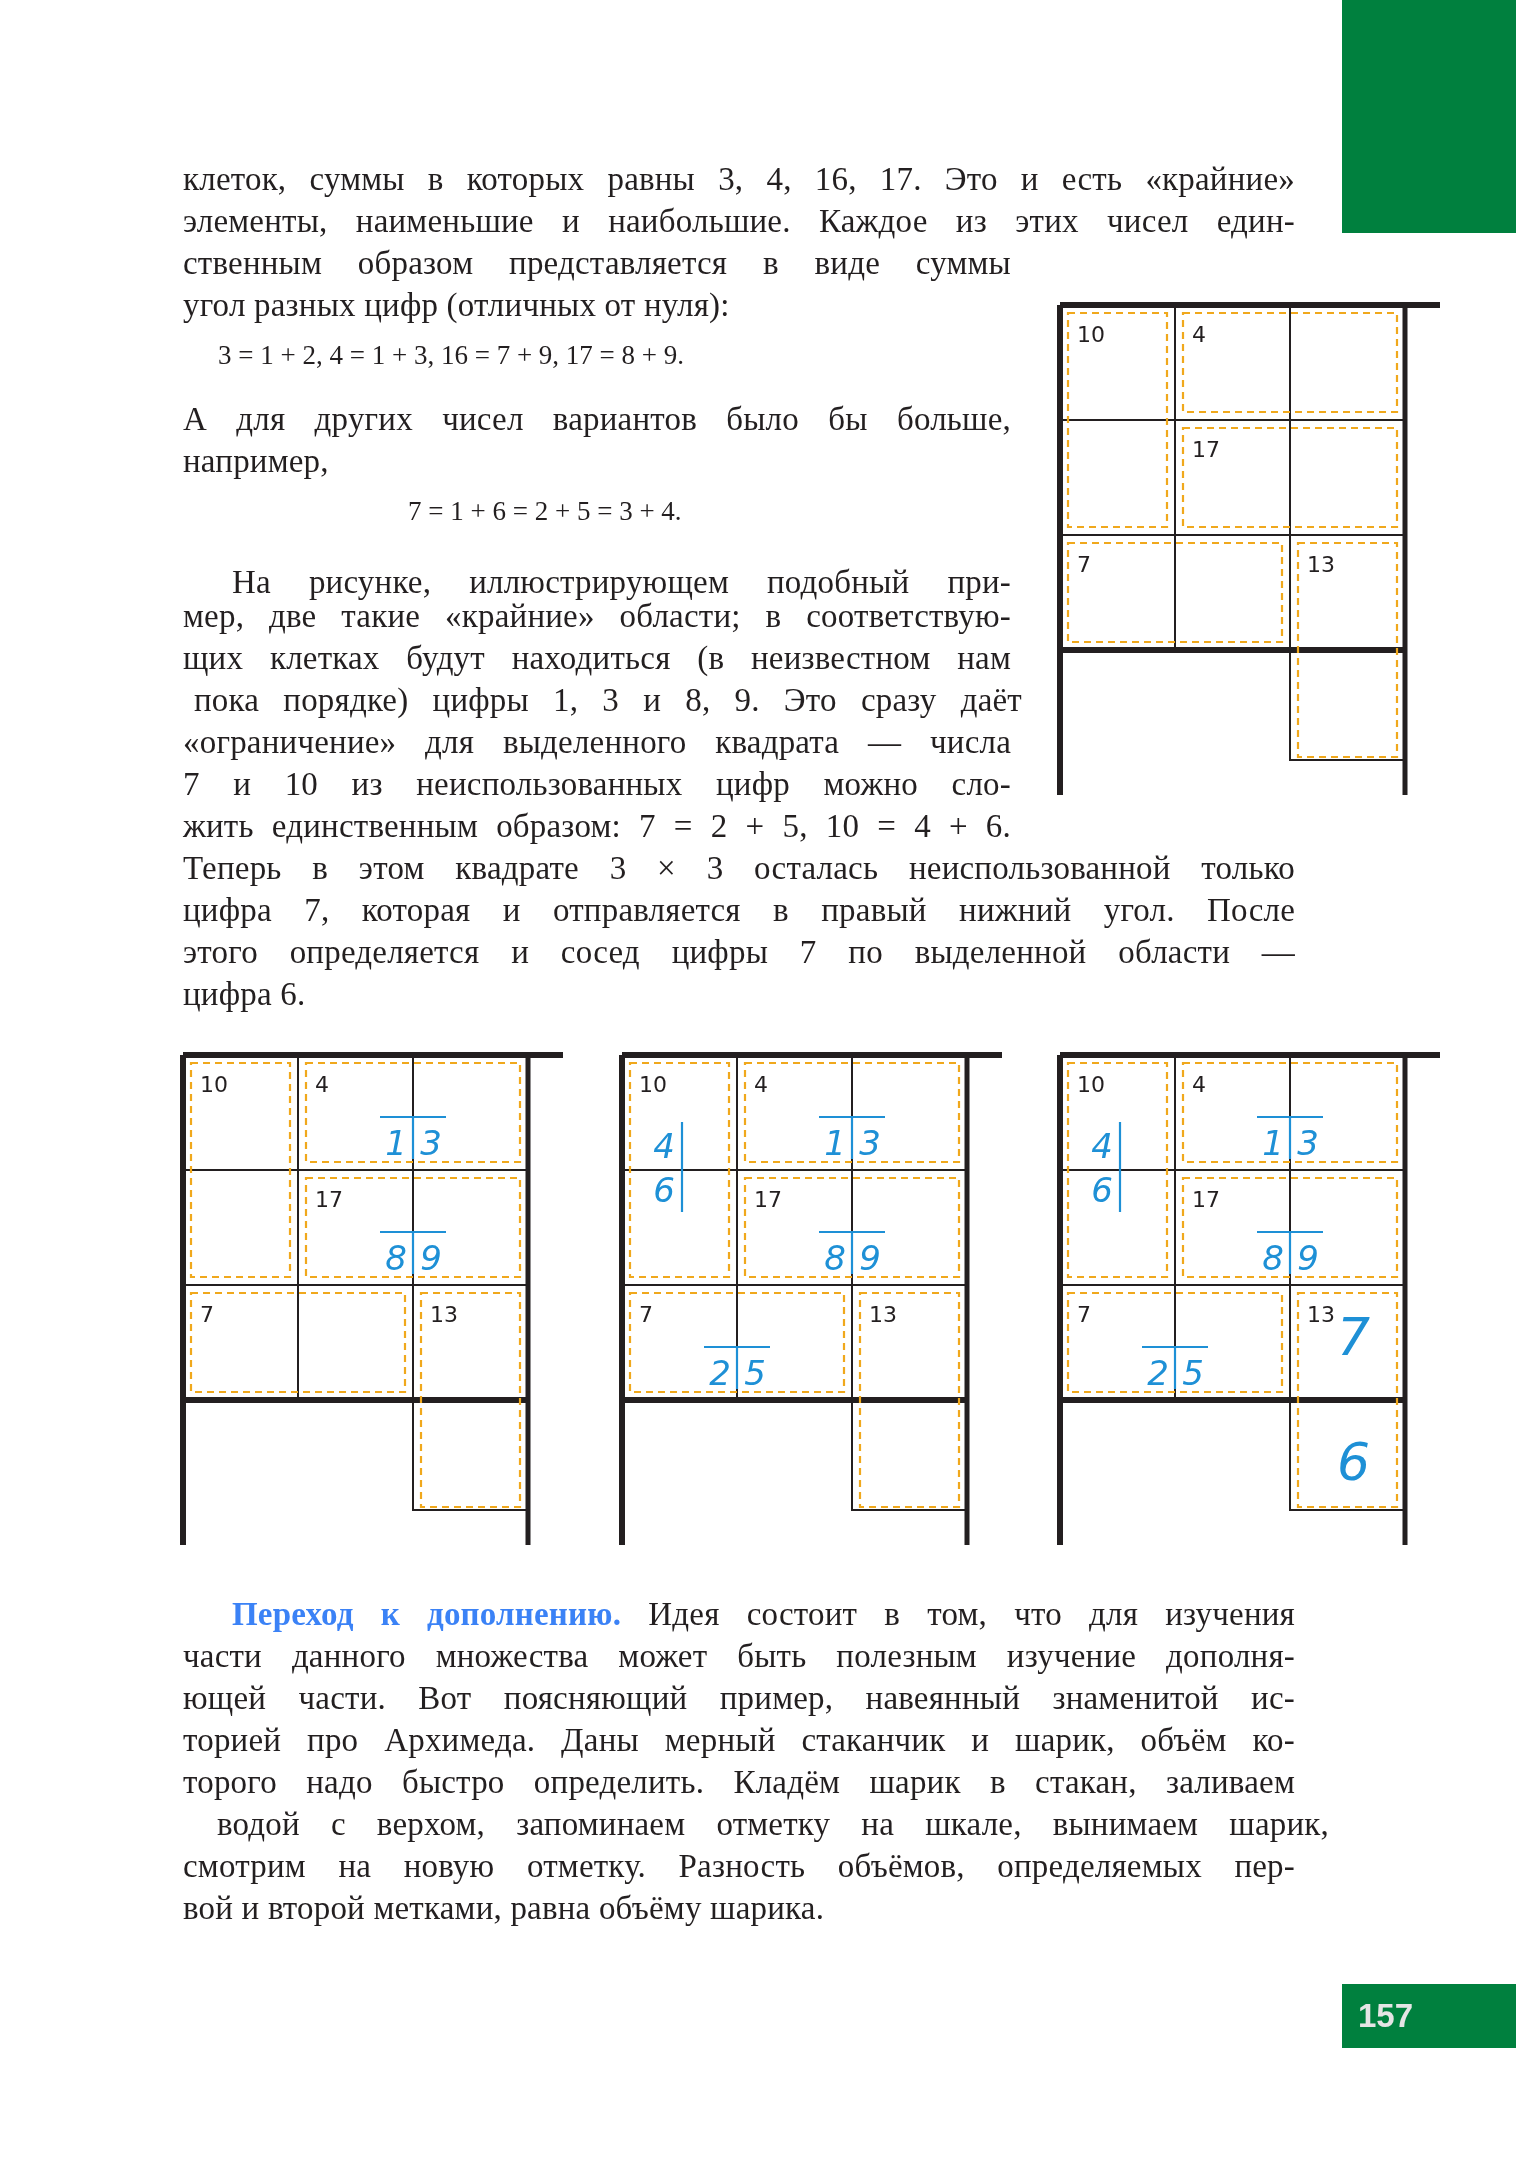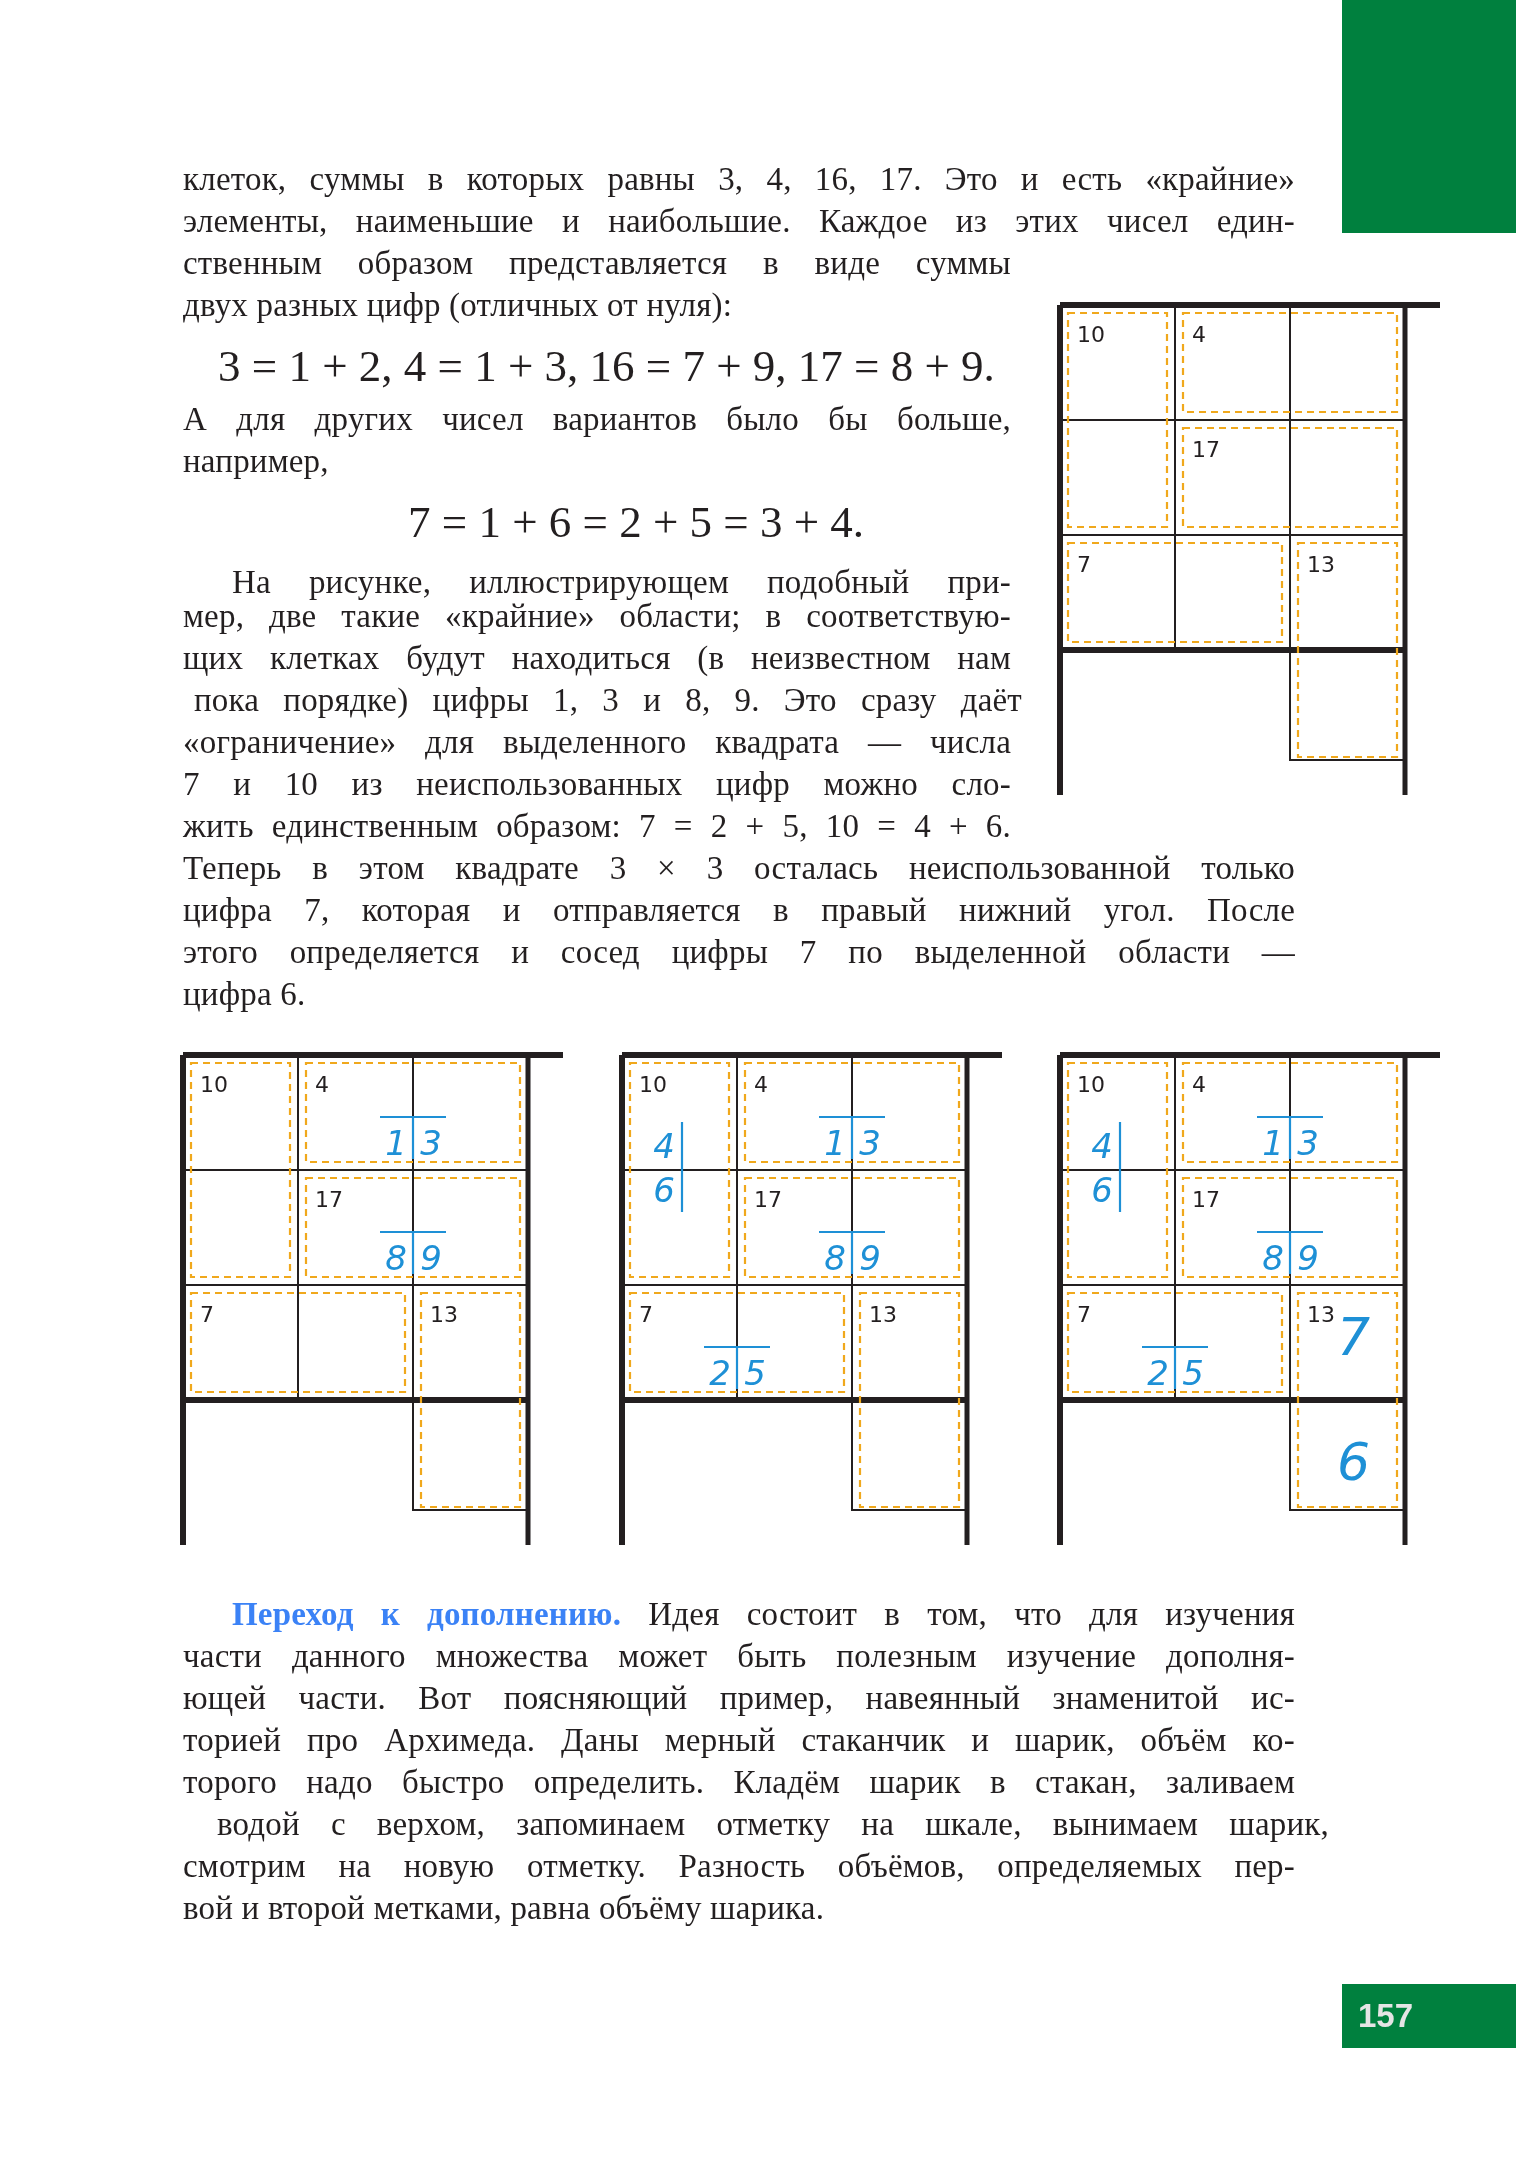--- a/index.html
+++ b/index.html
@@ -2,42 +2,42 @@
 <html><head>
 <meta charset="utf-8">
 <style>
   html, body { margin: 0; padding: 0; background: #ffffff; }
   body { width: 1516px; height: 2160px; position: relative; overflow: hidden;
          font-family: "Liberation Serif", "DejaVu Serif", serif; color: #231f20; }
   .green-tab { position: absolute; left: 1342px; top: 0; width: 174px; height: 233px; background: #00803e; }
   .txt { position: absolute; font-size: 33px; line-height: 42px; letter-spacing: 0.2px; }
   .line { position: absolute; white-space: nowrap; }
   .just { text-align: justify; text-align-last: justify; }
-  .formula { position: absolute; font-size: 45px; white-space: nowrap; }
+  .formula { position: absolute; font-size: 27px; white-space: nowrap; }
   .green-head { color: #3b82f6; font-weight: bold; }
   .footer-text { position: absolute; right: 220px; top: 1981px; text-align: right;
                  font-family: "Liberation Sans", "DejaVu Sans", sans-serif; font-size: 25px; line-height: 32px; color: #939598; }
   .footer-text b { font-weight: bold; }
   .page-num { position: absolute; left: 1342px; top: 1984px; width: 174px; height: 64px; background: #00803e;
               color: #e5e5e5; font-family: "Liberation Sans", "DejaVu Sans", sans-serif; font-weight: bold; font-size: 33px;
               line-height: 64px; padding-left: 16px; box-sizing: border-box; }
   svg.grid { position: absolute; overflow: visible; }
   .clue { font-family: "DejaVu Sans", "Liberation Sans", sans-serif; font-size: 22px; fill: #231f20; }
   .hand { font-family: "DejaVu Sans", "Liberation Sans", sans-serif; font-style: italic; fill: #1e90d6; }
 </style>
 </head>
 <body>
 
 <div class="green-tab"></div>
 
 <div class="txt">
   <div class="line just" style="left:183px; top:158px; width:1112px;">клеток, суммы в которых равны 3, 4, 16, 17. Это и есть «крайние»</div>
   <div class="line just" style="left:183px; top:200px; width:1112px;">элементы, наименьшие и наибольшие. Каждое из этих чисел един-</div>
   <div class="line just" style="left:183px; top:242px; width:828px;">ственным образом представляется в виде суммы</div>
-  <div class="line" style="left:183px; top:284px;">двух разных цифр (отличных от нуля):</div>
+  <div class="line" style="left:183px; top:284px;">угол разных цифр (отличных от нуля):</div>
 </div>
 
 <div class="formula" style="left:218px; top:340px;">3 = 1 + 2,     4 = 1 + 3,     16 = 7 + 9,     17 = 8 + 9.</div>
 
 <div class="txt">
   <div class="line just" style="left:183px; top:398px; width:828px;">А для других чисел вариантов было бы больше,</div>
   <div class="line" style="left:183px; top:440px;">например,</div>
 </div>
 
 <div class="formula" style="left:408px; top:496px;">7 = 1 + 6 = 2 + 5 = 3 + 4.</div>

